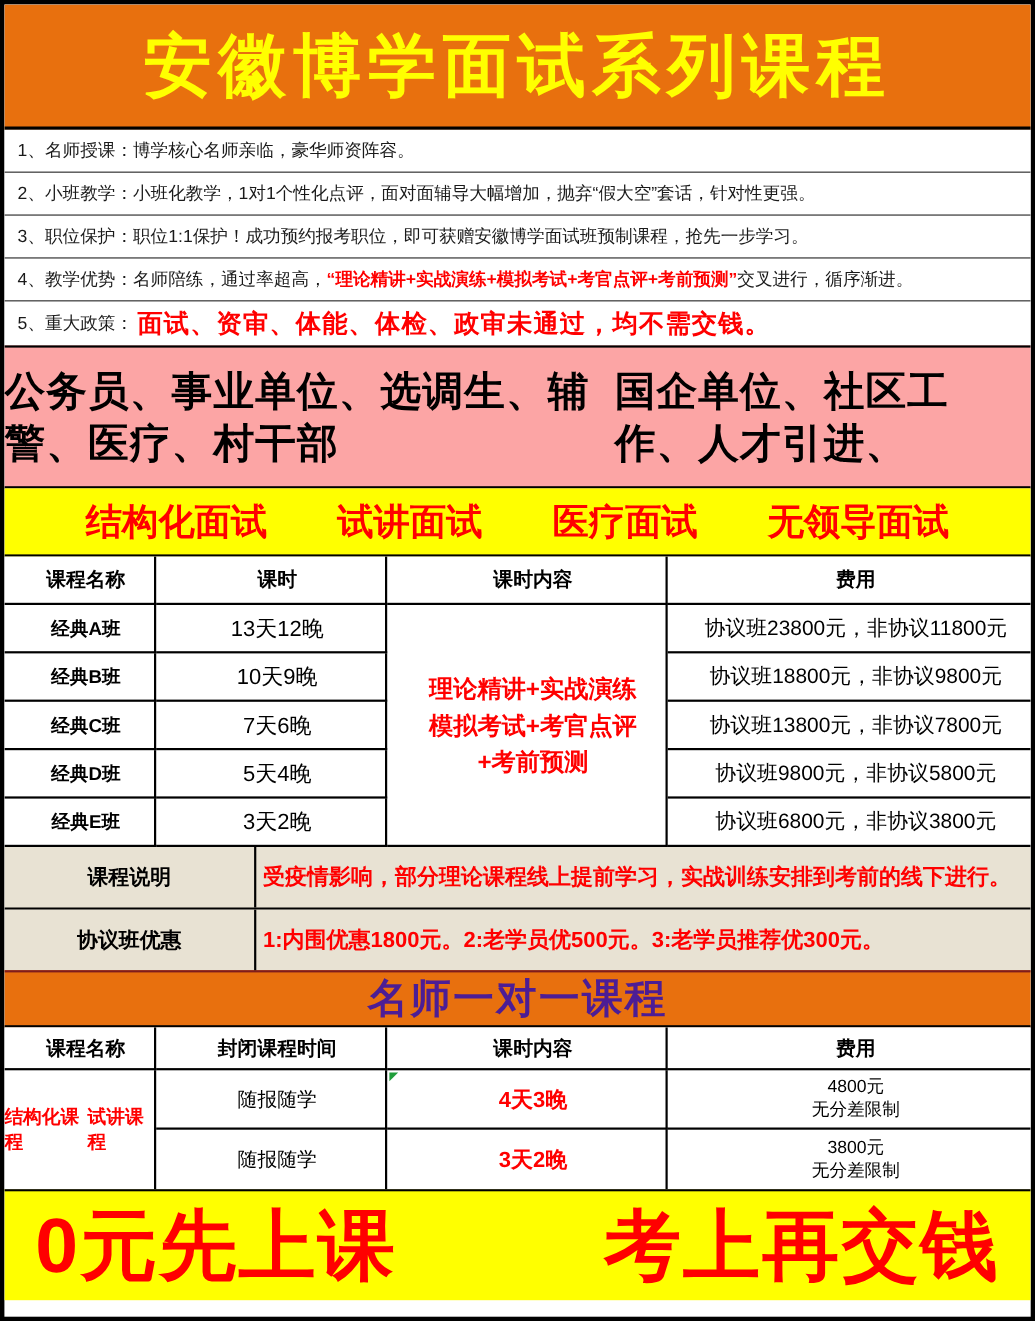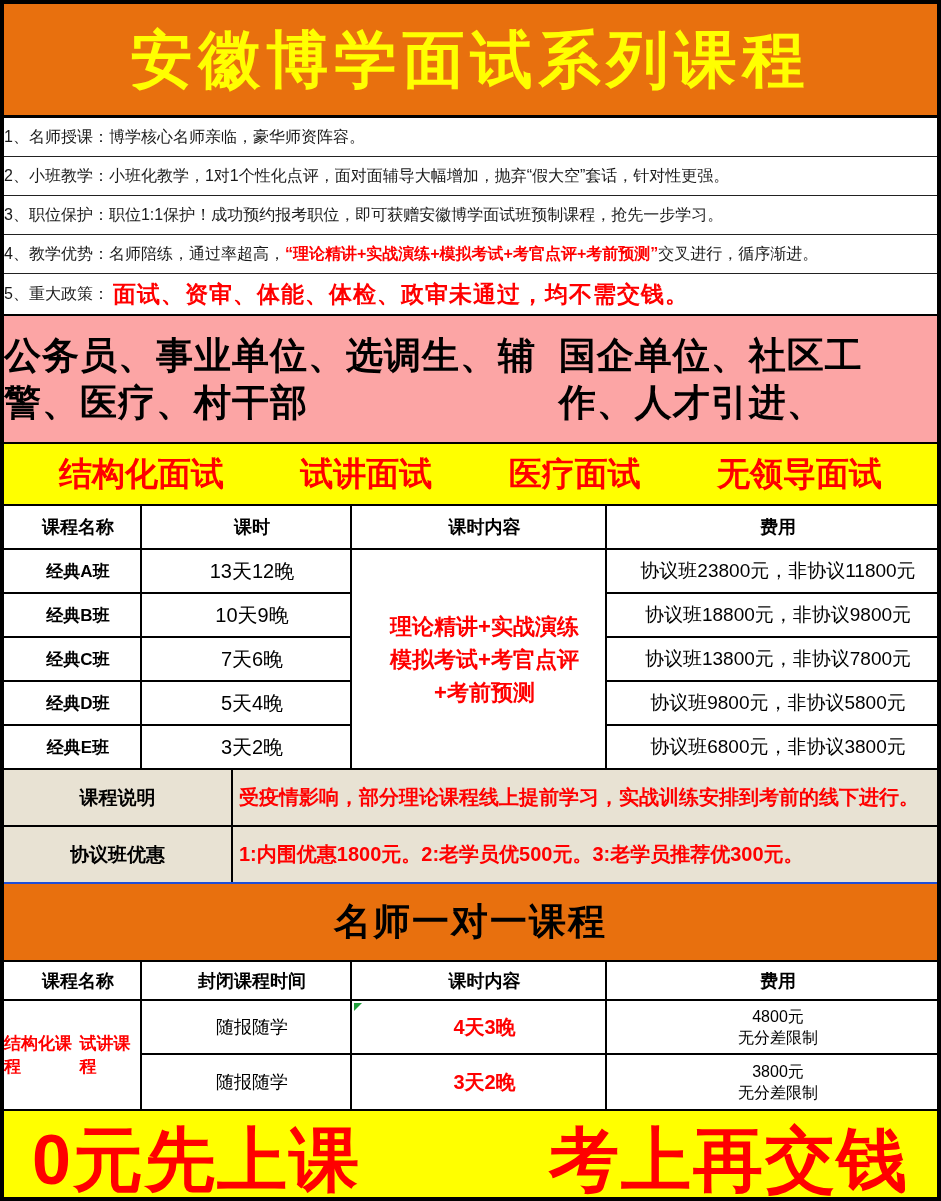--- a/index.html
+++ b/index.html
@@ -15,42 +15,42 @@
     display:flex; align-items:center; justify-content:center;
   }
   .title {
     font-family:"DejaVu Serif", serif; font-weight:bold;
     font-size:62px; color:#FFFF00; letter-spacing:6px; white-space:nowrap;
   }
 
   
   .features { background:#fff; }
   .feat-row {
-    height:39px; display:flex; align-items:center; padding-left:0;
+    height:39px; display:flex; align-items:center; padding-left:12px;
     border-bottom:1px solid #222; font-size:16px; color:#1a1a1a; white-space:nowrap;
   }
   .feat-row:last-child { border-bottom:none; }
   .hl { color:#FF0000; font-weight:bold; }
   .feat5 { height:40px; }
   .feat5 .big-red {
     color:#FF0000; font-weight:bold; font-size:23px;
     font-family:"DejaVu Serif", serif; letter-spacing:1px; margin-left:4px;
   }
 
   
   .audience {
     height:130px; background:#fca5a5; border-top:2px solid #000; border-bottom:2px solid #000;
     display:flex; flex-direction:row; align-items:center; justify-content:center;
     color:#000; font-weight:bold; font-size:37px; line-height:47px; letter-spacing:1px;
   }
 
   
   .types {
     height:62px; background:#FFFF00; border-bottom:2px solid #000;
-    display:flex; align-items:center; justify-content:space-between; padding:0 55px;
+    display:flex; align-items:center; justify-content:space-between; padding:0 74px;
   }
   .types span { color:#FF0000; font-weight:bold; font-size:33px; white-space:nowrap; }
 
   
   .tbl1 {
     display:grid; width:933px;
     grid-template-columns:138px 210px 255px 330px;
     grid-template-rows:44px 44px 44px 44px 44px 44px;
     background:#fff;
   }
@@ -75,23 +75,23 @@
     width:229px; border-right:2px solid #000; display:flex; align-items:center;
     justify-content:center; font-weight:bold; font-size:19px; color:#000;
   }
   .note-text {
     flex:1; display:flex; align-items:center; padding-left:6px;
     color:#FF0000; font-weight:bold; font-size:20px; white-space:nowrap;
   }
 
   
   .banner2 {
-    height:80px; background:#E8700E; border-top:2px solid #1d4ed8; border-bottom:2px solid #000;
+    height:52px; background:#E8700E; border-top:2px solid #7f1d1d; border-bottom:2px solid #000;
     display:flex; align-items:center; justify-content:center;
-    color:#000000; font-weight:bold; font-size:37px; letter-spacing:2px;
+    color:#4c1d95; font-weight:bold; font-size:37px; letter-spacing:2px;
   }
 
   
   .tbl2-wrap { position:relative; }
   .tbl2 {
     display:grid; width:933px;
     grid-template-columns:138px 210px 255px 330px;
     grid-template-rows:39px 54px 54px;
     background:#fff;
   }

